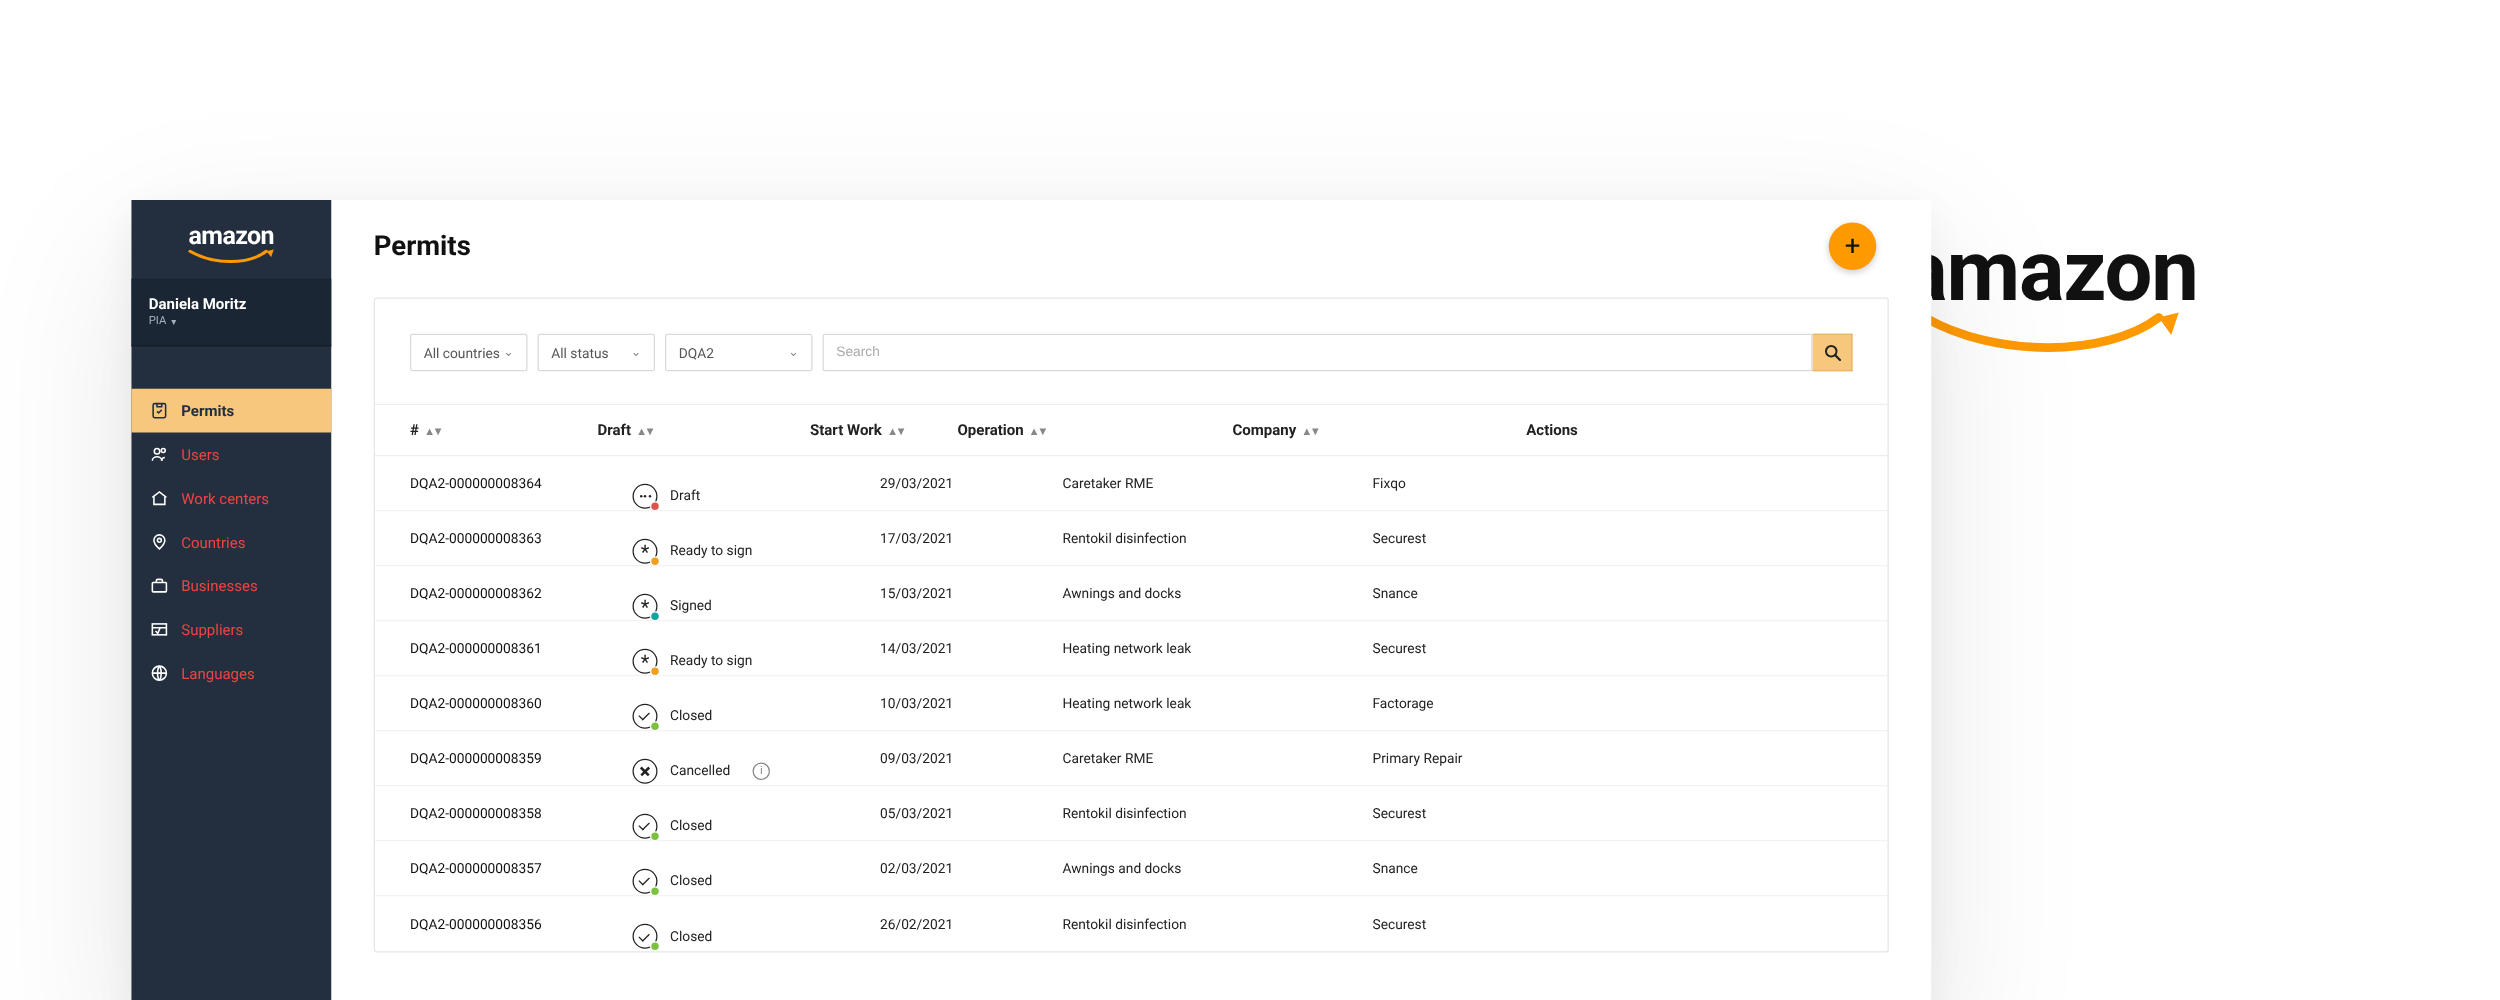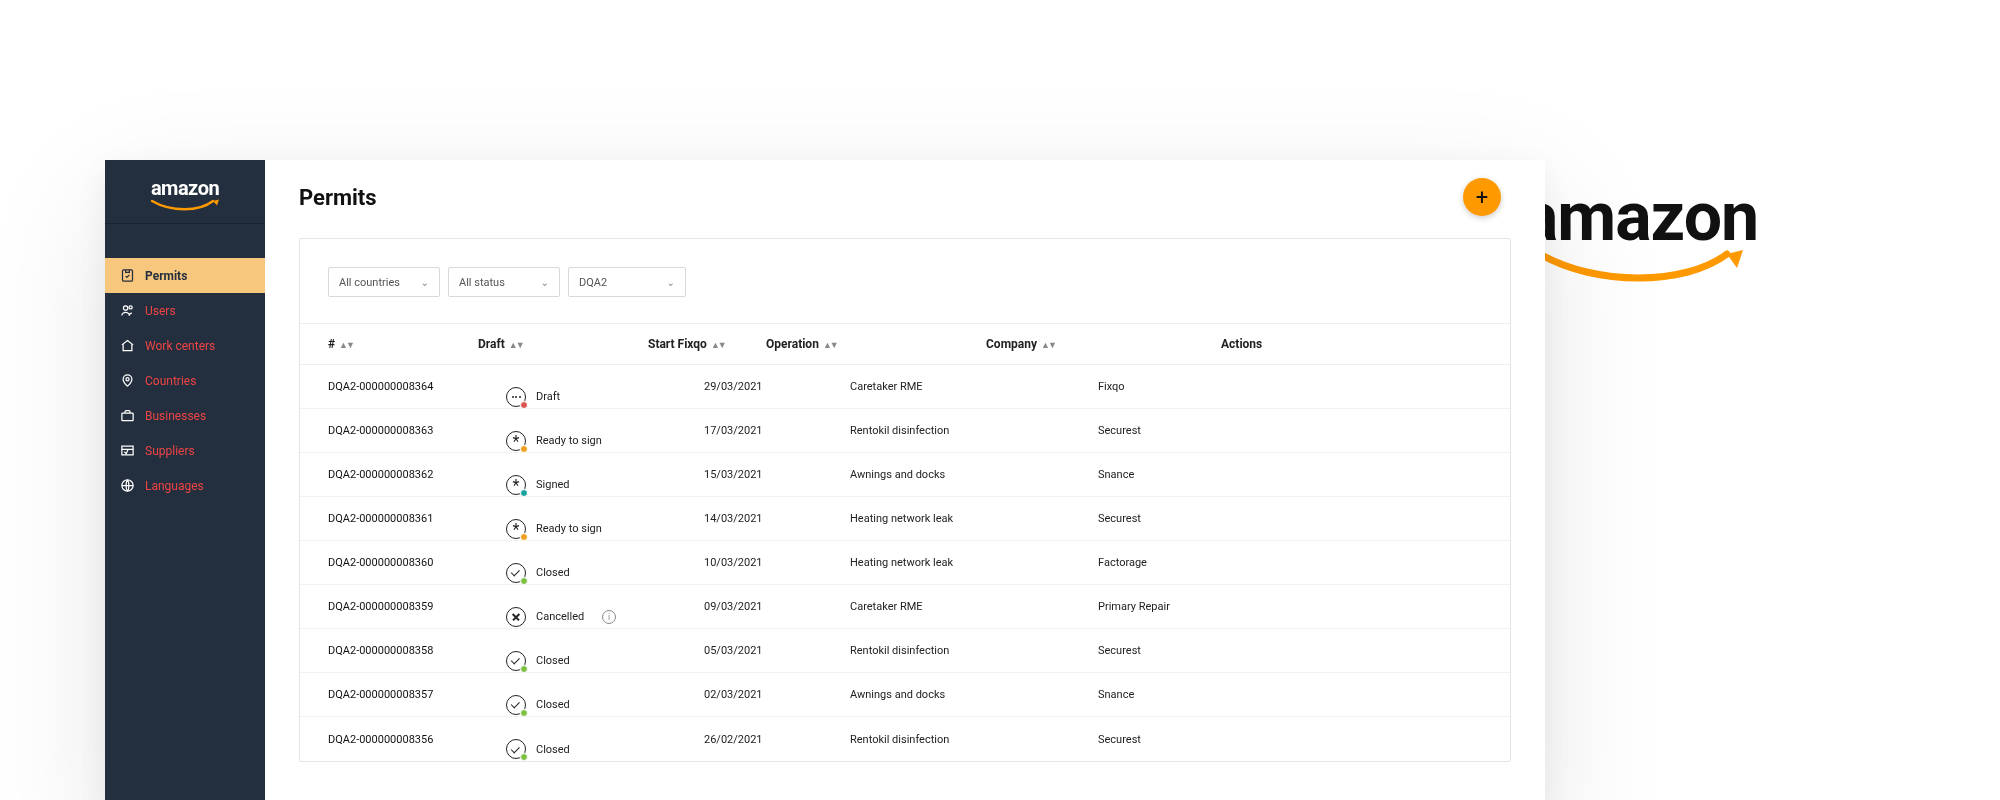--- a/index.html
+++ b/index.html
@@ -87,21 +87,21 @@
     padding: 0;
   }
 
   .filter-row { display:flex; gap:8px; padding: 28px 28px 26px;}
   .select, .search-box {
     height: 30px; border:1px solid #d9d9d9; border-radius:2px;
     font-size: 11px; color:#555; background:#fff;
     display:flex; align-items:center; padding: 0 10px;
     position:relative;
   }
-  .select { width: 112px; justify-content:space-between; cursor:pointer;}
+  .select { width: 94px; justify-content:space-between; cursor:pointer;}
   .select.small { width: 118px; }
   .select .chev { color:#888; font-size:10px; }
   .search-wrap { flex:1; display:flex; }
   .search-box { flex:1; }
   .search-box input {
     border:none; outline:none; width:100%; font-size:11px; color:#333; background:transparent;
   }
   .search-box input::placeholder{ color:#aaa; }
   .search-btn {
     width: 32px; height:30px; background:#f8c77e; border:1px solid #e6b566;
@@ -169,20 +169,27 @@
 <div class="window">
 
   <aside class="sidebar">
     <div class="logo-block">
       <div class="word">amazon</div>
       <svg width="72" height="12" viewBox="0 0 72 12">
         <path d="M3 2 C 22 13, 50 13, 64 2" fill="none" stroke="#ff9900" stroke-width="2.4" stroke-linecap="round"></path>
         <path d="M64 2 l6 -1.5 l-2 6 z" fill="#ff9900"></path>
       </svg>
     </div>
+    <div class="user-block">
+      <div class="name">Daniela Moritz</div>
+      <div class="role">
+        <span>PIA</span>
+        <span class="chev">▾</span>
+      </div>
+    </div>
     <nav class="nav" id="nav">
         <div class="nav-item active">
           <span class="icon">
             <svg width="15" height="15" viewBox="0 0 24 24" fill="none" stroke-width="2">
               <rect x="4" y="3" width="16" height="18" rx="2"></rect>
               <path d="M9 3v4h6V3"></path>
               <path d="m9 13 2 2 4-4"></path>
             </svg>
           </span>
           <span>Permits</span>
@@ -262,27 +269,38 @@
           <span class="chev">⌄</span>
         </div>
         <div class="select">
           <span>All status</span>
           <span class="chev">⌄</span>
         </div>
         <div class="select small">
           <span>DQA2</span>
           <span class="chev">⌄</span>
         </div>
+        <div class="search-wrap">
+          <div class="search-box">
+            <input type="text" placeholder="Search" style="">
+          </div>
+          <div class="search-btn">
+            <svg width="14" height="14" viewBox="0 0 14 14">
+              <circle cx="6" cy="6" r="4.2" fill="none" stroke="#222" stroke-width="1.6"></circle>
+              <line x1="9.2" y1="9.2" x2="13" y2="13" stroke="#222" stroke-width="1.8" stroke-linecap="round"></line>
+            </svg>
+          </div>
+        </div>
       </div>
 
       <div class="tbl">
         <div class="thead">
           <div><span>#</span><span class="sort">▲▼</span></div>
           <div><span>Draft</span><span class="sort">▲▼</span></div>
-          <div><span>Start Fixqo</span><span class="sort">▲▼</span></div>
+          <div><span>Start Work</span><span class="sort">▲▼</span></div>
           <div><span>Operation</span><span class="sort">▲▼</span></div>
           <div><span>Company</span><span class="sort">▲▼</span></div>
           <div><span>Actions</span></div>
         </div>
         <div id="tbody">
             <div class="trow">
               <div class="id-cell">DQA2-000000008364</div>
               <div class="status-cell">
                 <span class="status-icon">
                   <div class="dots">

